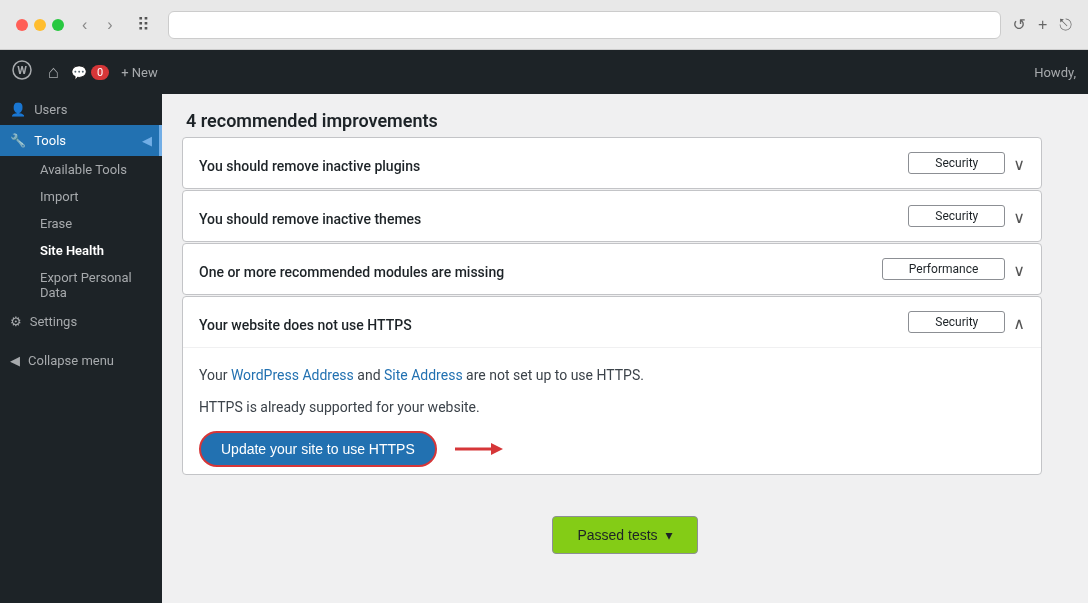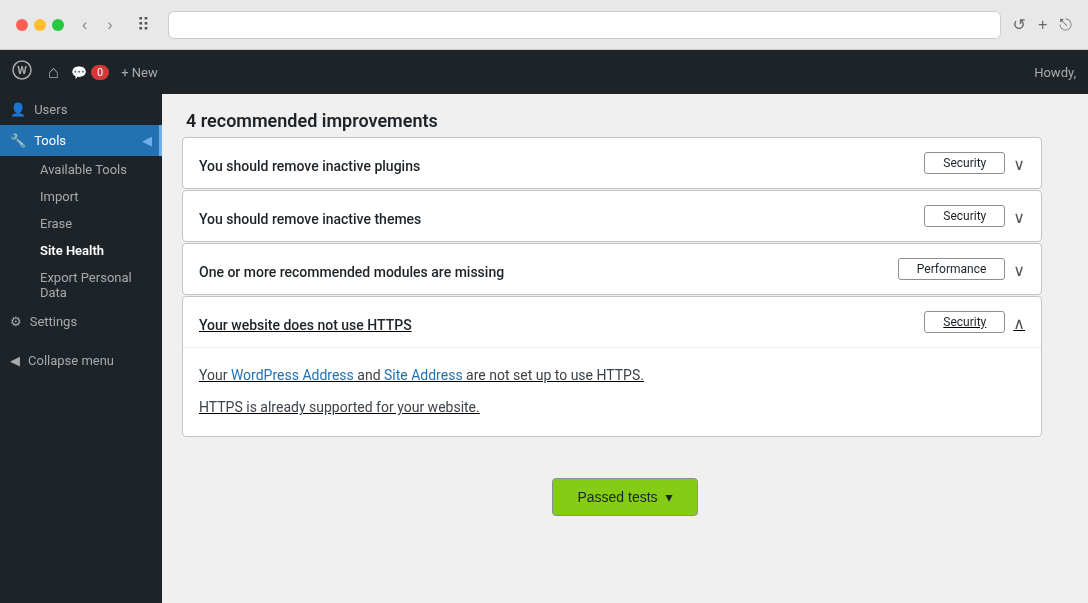--- a/index.html
+++ b/index.html
@@ -46,26 +46,26 @@
     .content-area { flex: 1; overflow-y: auto; background: #f0f0f1; padding: 0; }
     .content-inner { padding: 16px 20px 20px 20px; max-width: 900px; }
 
     
     .recommendations-header { font-size: 18px; font-weight: 600; color: #1d2327; margin-bottom: 6px; padding-left: 4px; }
 
     
     .accordion { background: #fff; border: 1px solid #c3c4c7; border-radius: 4px; margin-bottom: 1px; }
     .accordion-header { display: flex; align-items: flex-end; padding: 14px 16px; cursor: pointer; }
     .accordion-title { flex: 1; font-size: 14px; font-weight: 500; color: #1d2327; }
-    .badge { display: inline-block; padding: 3px 18px; border: 1px solid #8c8f94; border-radius: 3px; font-size: 12px; color: #1d2327; background: #fff; margin-right: 8px; }
+    .badge { display: inline-block; padding: 3px 26px; border: 1px solid #8c8f94; border-radius: 3px; font-size: 12px; color: #1d2327; background: #fff; margin-right: 8px; }
     .badge.performance { color: #1d2327; }
     .chevron { font-size: 16px; color: #555; }
 
     
-    .accordion.expanded { border-color: #c3c4c7; text-decoration: underline; }
+    .accordion.expanded { border-color: #c3c4c7; }
     .accordion-body { padding: 16px 16px 7px 16px; border-top: 1px solid #f0f0f1; }
     .accordion-body p { font-size: 14px; color: #3c434a; line-height: 1.6; margin-bottom: 10px; }
     .accordion-body a { color: #2271b1; text-decoration: none; }
 
     
     .btn-https { display: inline-block; background: #2271b1; color: #fff; border: 2px solid #d63638; border-radius: 20px; padding: 8px 20px; font-size: 14px; font-weight: 500; cursor: pointer; text-decoration: none; position: relative; }
 
     
     .arrow-annotation { display: inline-flex; align-items: center; margin-left: 10px; }
 
@@ -177,20 +177,29 @@
         <div class="accordion-header">
           <span class="accordion-title">Your website does not use HTTPS</span>
           <span class="badge">Security</span>
           <span class="chevron">∧</span>
         </div>
         <div class="accordion-body">
           <p>
             Your <a href="#">WordPress Address</a> and <a href="#">Site Address</a> are not set up to use HTTPS.
           </p>
           <p>HTTPS is already supported for your website.</p>
+          <div style="display:flex;align-items:center;margin-top:12px;">
+            <button class="btn-https">Update your site to use HTTPS</button>
+            <div class="arrow-annotation">
+              <svg width="60" height="24" viewBox="0 0 60 24">
+                <line x1="8" y1="12" x2="52" y2="12" stroke="#d63638" stroke-width="3"></line>
+                <polygon points="44,6 56,12 44,18" fill="#d63638"></polygon>
+              </svg>
+            </div>
+          </div>
         </div>
       </div>
 
     </div>
 
     <div class="passed-tests-section">
       <button class="passed-tests-btn">
         <span>Passed tests</span>
         <span>▾</span>
       </button>

